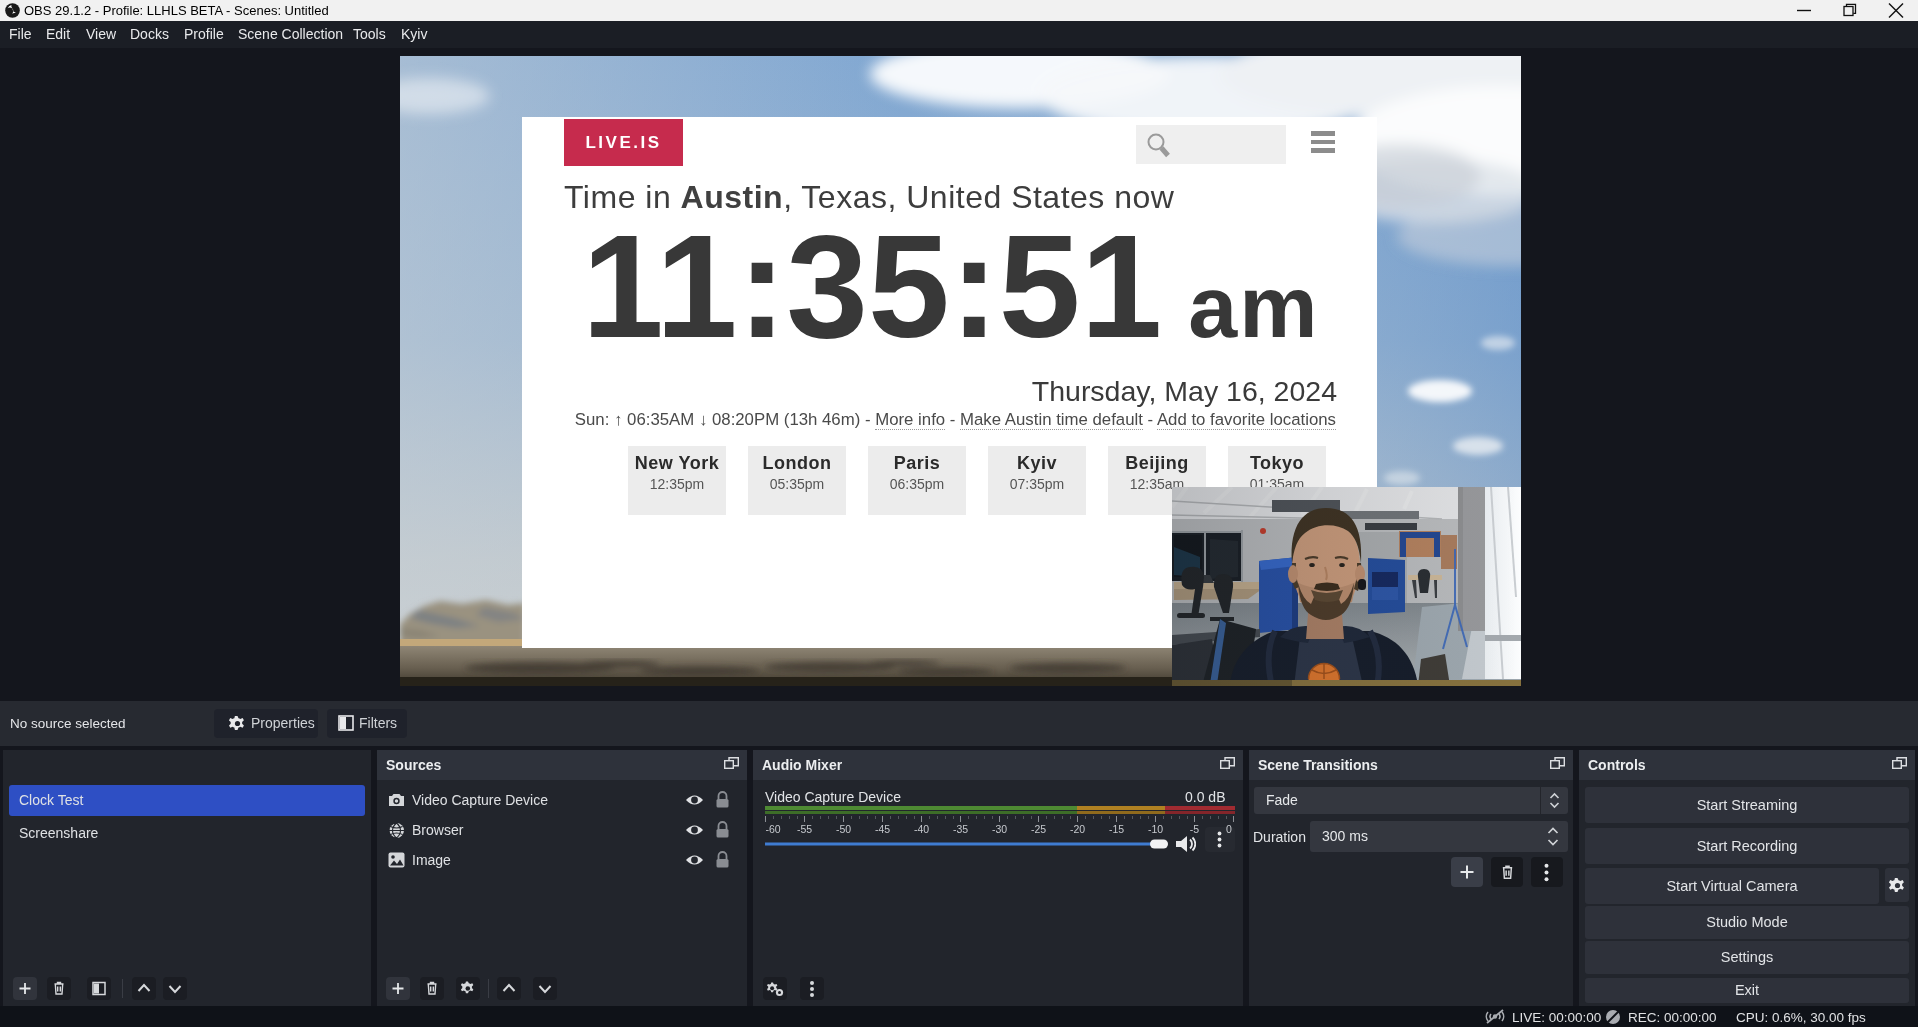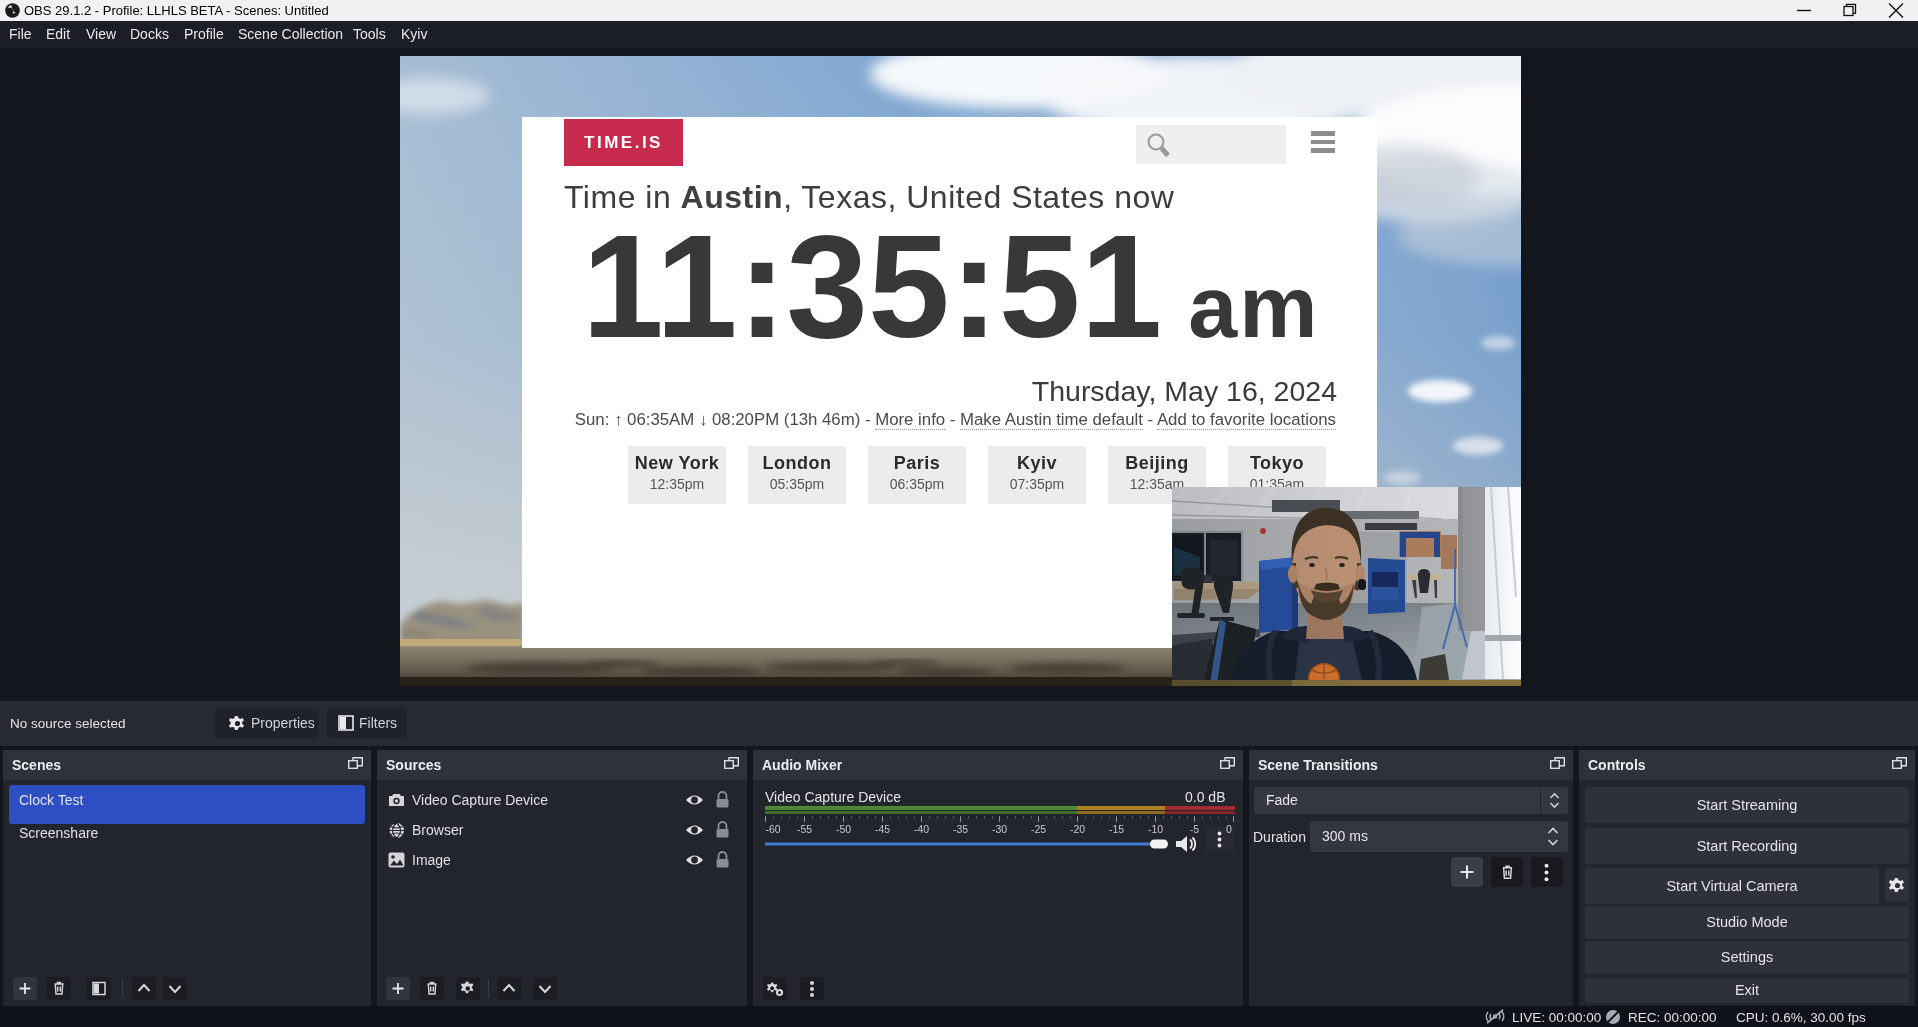--- a/index.html
+++ b/index.html
@@ -22,21 +22,21 @@
   #searchbox { position:absolute; left:614px; top:8px; width:150px; height:39px; background:#efefef; }
   #burger div { position:absolute; left:789px; width:24px; height:4.5px; background:#8c8c8c; }
   #headline { position:absolute; left:42px; top:62px; font-size:32px; color:#3d3d3d; letter-spacing:0.5px;}
   #headline b { color:#404040; }
   #clockrow { position:absolute; left:60px; top:96px; width:815px; white-space:nowrap; line-height:1; }
   #clockrow .digits { font-size:147px; font-weight:bold; color:#383838; }
   #clockrow .ampm { font-size:88px; font-weight:bold; color:#383838; letter-spacing:2px; margin-left:26px; }
   #dateline { position:absolute; right:40px; top:258px; font-size:28.5px; color:#3a3a3a; }
   #sunline { position:absolute; left:0px; top:293px; width:814px; text-align:right; font-size:16.8px; color:#4a4a4a; }
   #sunline .lnk { border-bottom:1px dotted #999; }
-  .citybox { position:absolute; top:329px; width:98px; height:58px; background:#ececec; text-align:center; padding-top:7px; }
+  .citybox { position:absolute; top:329px; width:98px; height:69px; background:#ececec; text-align:center; padding-top:7px; }
   .citybox .cn { font-size:18px; font-weight:bold; color:#2b2b2b; letter-spacing:0.5px; }
   .citybox .ct { font-size:14px; color:#555; margin-top:2px; }
   
   #toolbar { position:absolute; left:0; top:701px; width:1918px; height:45px; background:#272a31; }
   #toolbar .label { position:absolute; left:10px; top:15px; font-size:13.5px; color:#e4e5e8; }
   .tbtn { position:absolute; top:8px; height:29px; background:#1f222b; border-radius:4px; color:#cfd2d6;
           font-size:14px; line-height:29px; }
   
   .panel { position:absolute; top:750px; height:256px; background:#22252c; }
   .phead { position:absolute; left:0; top:0; width:100%; height:30px; background:#2e323b; color:#eceef0;
@@ -140,21 +140,21 @@
       <ellipse cx="300" cy="615" rx="60" ry="4.5"></ellipse>
       <ellipse cx="430" cy="611" rx="65" ry="5"></ellipse>
       <ellipse cx="545" cy="616" rx="48" ry="4"></ellipse>
       <ellipse cx="668" cy="612" rx="58" ry="5"></ellipse>
       <ellipse cx="220" cy="608" rx="40" ry="3.5"></ellipse>
       <ellipse cx="505" cy="607" rx="35" ry="3"></ellipse>
     </g>
     <rect x="0" y="621" width="1121" height="9" fill="#262219"></rect>
   </svg>
   <div id="card">
-    <div id="logo">TIME.IS</div>
+    <div id="logo">LIVE.IS</div>
     <div id="searchbox">
       <svg class="abs" style="left:10px;top:7px" width="26" height="28" viewBox="0 0 26 28">
         <circle cx="10" cy="10" r="7.5" fill="none" stroke="#9a9a9a" stroke-width="2"></circle>
         <line x1="15.5" y1="16" x2="22" y2="23.5" stroke="#9a9a9a" stroke-width="5"></line>
       </svg>
     </div>
     <div id="burger">
       <div style="top:14px"></div>
       <div style="top:22.5px"></div>
       <div style="top:31px"></div>
@@ -337,25 +337,21 @@
   <div class="tbtn" style="left:327px;width:80px;">
     <svg class="abs" style="left:11px;top:6px" width="16" height="16" viewBox="0 0 16 16">
       <rect x="1" y="1" width="14" height="14" fill="none" stroke="#e8e9eb" stroke-width="1.6"></rect>
       <rect x="2" y="2" width="6" height="12" fill="#e8e9eb"></rect>
     </svg>
     <span style="margin-left:32px">Filters</span>
   </div>
 </div>
 
 <div class="panel" id="p-scenes" style="left:3px;width:368px">
-  <div class="phead">Scenes<svg class="dockicon" viewBox="0 0 15 14">
-        <rect x="0.7" y="3.7" width="8.6" height="7.6" fill="none" stroke="#dcdee2" stroke-width="1.4"></rect>
-        <path d="M5,3.7 v-3 h9.3 v8 h-4.7" fill="none" stroke="#dcdee2" stroke-width="1.4"></path>
-      </svg></div>
-  <div class="listrow" style="top:35px;left:6px;width:356px;background:#2e4fc4;border-radius:3px;padding-left:10px;height:39px;line-height:31px;">Clock Test</div>
+  <div class="listrow" style="top:35px;left:6px;width:356px;background:#2e4fc4;border-radius:3px;padding-left:10px;height:31px;line-height:31px;">Clock Test</div>
   <div class="listrow" style="top:68px;padding-left:16px;">Screenshare</div>
   <div class="pbtn lite" style="left:10px">
       <svg viewBox="0 0 24 23">
         <path d="M12,6 v11 M6.5,11.5 h11" stroke="#e6e8ea" stroke-width="1.8"></path>
       </svg>
     </div>
   <div class="pbtn" style="left:44px">
       <svg viewBox="0 0 24 23">
         <path d="M7.5,7 h9 M8.3,7 l0.7,10 h6 l0.7,-10 M10.5,7 v-1.5 h3 v1.5 M10.7,9.5 v5 M13.3,9.5 v5" stroke="#d6d8db" stroke-width="1.4" fill="none"></path>
       </svg>

